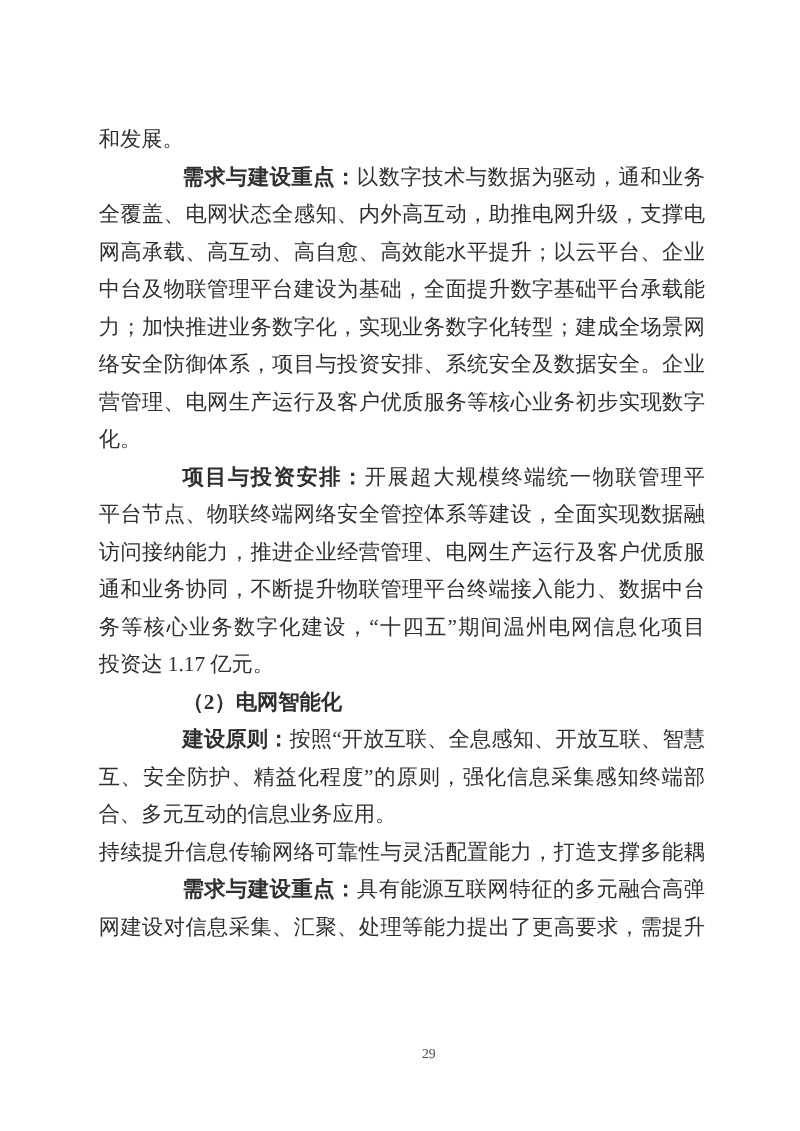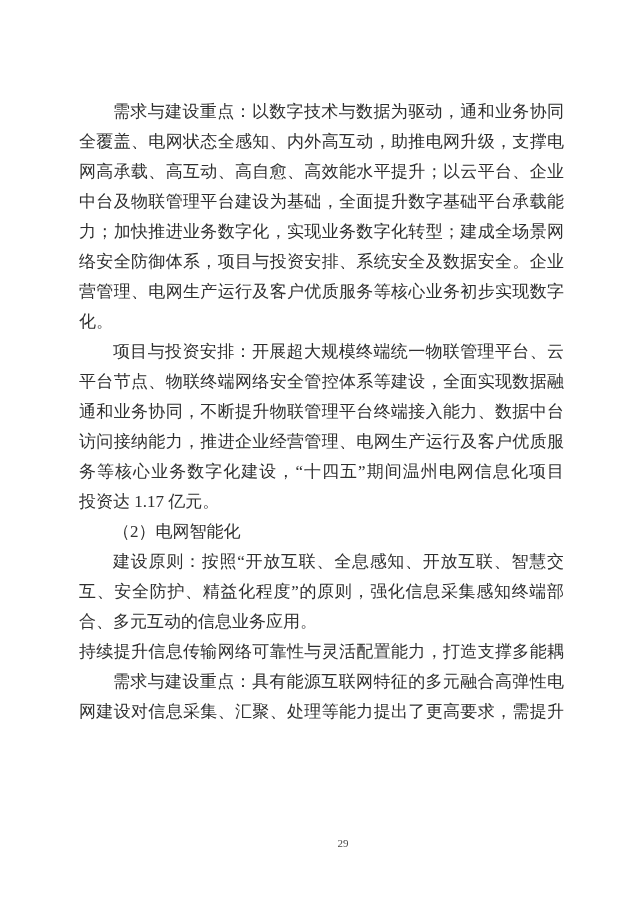--- a/index.html
+++ b/index.html
@@ -33,51 +33,53 @@
   .line.just{
     text-align-last:justify;
   }
   .line.indent{
     text-indent:2em;
   }
   .seg{
     font-weight:normal;
   }
   .seg.bold{
-    font-weight:400;
+    font-weight:700;
+    margin-left:33px;
   }
   .pagenum{
     position:absolute;
     left:0;
     top:837px;
     width:640px;
     text-align:center;
     font-size:11px;
     color:#4a4a4a;
     font-family:"Liberation Serif","DejaVu Serif",serif;
     padding-left:23px;
   }
 </style>
 </head>
 <body>
 
 <div class="page">
   <div class="content" style="color: rgb(47, 47, 47);">
+      <div class="line"><span class="seg">和发展。</span></div>
       <div class="line indent just"><span class="seg bold">需求与建设重点：</span><span class="seg">以数字技术与数据为驱动，通和业务协同</span></div>
       <div class="line just"><span class="seg">全覆盖、电网状态全感知、内外高互动，助推电网升级，支撑电</span></div>
       <div class="line just"><span class="seg">网高承载、高互动、高自愈、高效能水平提升；以云平台、企业</span></div>
       <div class="line just"><span class="seg">中台及物联管理平台建设为基础，全面提升数字基础平台承载能</span></div>
       <div class="line just"><span class="seg">力；加快推进业务数字化，实现业务数字化转型；建成全场景网</span></div>
       <div class="line just"><span class="seg">络安全防御体系，项目与投资安排、系统安全及数据安全。企业经</span></div>
       <div class="line just"><span class="seg">营管理、电网生产运行及客户优质服务等核心业务初步实现数字</span></div>
       <div class="line"><span class="seg">化。</span></div>
       <div class="line indent just"><span class="seg bold">项目与投资安排：</span><span class="seg">开展超大规模终端统一物联管理平台、云</span></div>
       <div class="line just"><span class="seg">平台节点、物联终端网络安全管控体系等建设，全面实现数据融</span></div>
+      <div class="line just"><span class="seg">访问接纳能力，推进企业经营管理、电网生产运行及客户优质服</span></div>
       <div class="line just"><span class="seg">通和业务协同，不断提升物联管理平台终端接入能力、数据中台</span></div>
-      <div class="line just"><span class="seg">访问接纳能力，推进企业经营管理、电网生产运行及客户优质服</span></div>
       <div class="line just"><span class="seg">务等核心业务数字化建设，“十四五”期间温州电网信息化项目</span></div>
       <div class="line"><span class="seg">投资达 1.17 亿元。</span></div>
       <div class="line indent"><span class="seg bold">（2）电网智能化</span></div>
       <div class="line indent just"><span class="seg bold">建设原则：</span><span class="seg">按照“开放互联、全息感知、开放互联、智慧交</span></div>
       <div class="line just"><span class="seg">互、安全防护、精益化程度”的原则，强化信息采集感知终端部署，</span></div>
       <div class="line"><span class="seg">合、多元互动的信息业务应用。</span></div>
       <div class="line just"><span class="seg">持续提升信息传输网络可靠性与灵活配置能力，打造支撑多能耦</span></div>
       <div class="line indent just"><span class="seg bold">需求与建设重点：</span><span class="seg">具有能源互联网特征的多元融合高弹性电</span></div>
       <div class="line just"><span class="seg">网建设对信息采集、汇聚、处理等能力提出了更高要求，需提升</span></div>
     </div>

